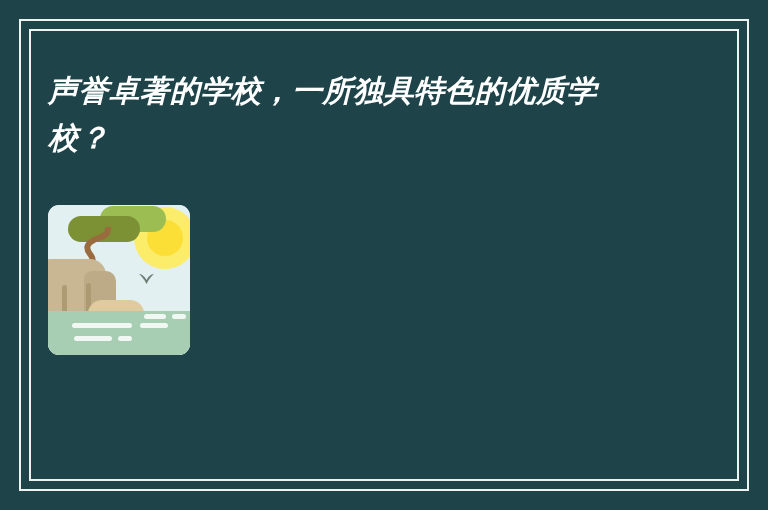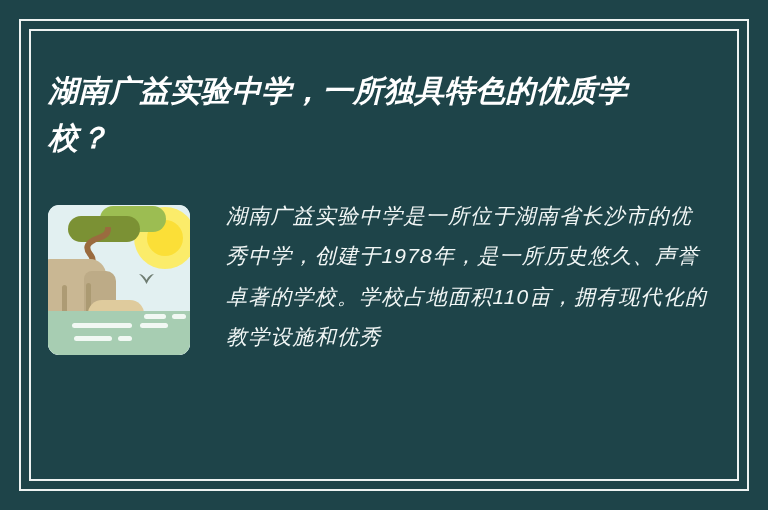--- a/index.html
+++ b/index.html
@@ -193,21 +193,21 @@
     letter-spacing:1.2px;
     word-break:break-all;
   }
 </style>
 </head>
 <body>
 
 <div class="frame-outer"></div>
 <div class="frame-inner"></div>
 
-<h1 class="title">湖南广益实验中学，一所独具特色的优质学校？</h1>
+<h1 class="title">声誉卓著的学校，一所独具特色的优质学校？</h1>
 
 <div class="content">
 
   <div class="illus-wrap">
     <div class="illus">
 
       <div class="sky"></div>
 
       <div class="sun-halo"></div>
       <div class="sun-core"></div>
@@ -235,15 +235,14 @@
         <div class="ripple r2"></div>
         <div class="ripple r3"></div>
         <div class="ripple r4"></div>
         <div class="ripple r5"></div>
         <div class="ripple r6"></div>
       </div>
 
     </div>
   </div>
 
-  <p class="body-copy">湖南广益实验中学是一所位于湖南省长沙市的优秀中学，创建于1978年，是一所历史悠久、声誉卓著的学校。学校占地面积110亩，拥有现代化的教学设施和优秀</p>
 
 </div>
 
 </body></html>

